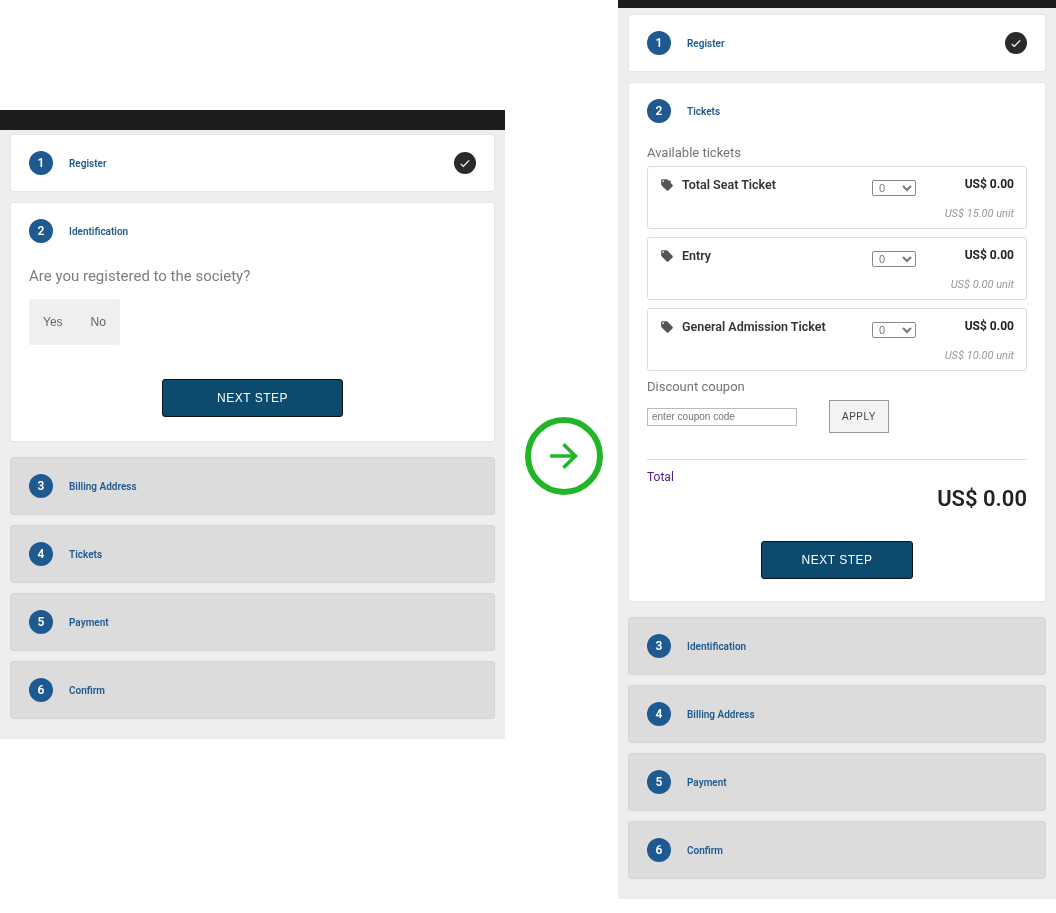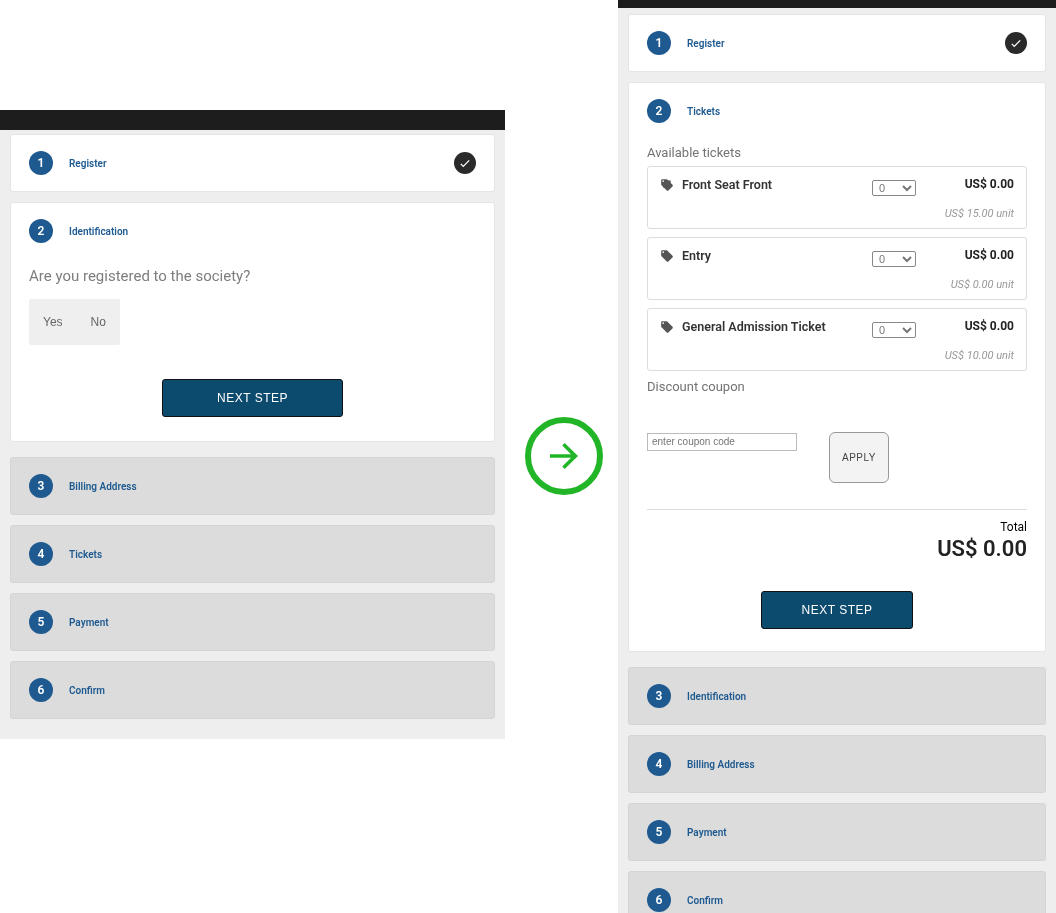--- a/index.html
+++ b/index.html
@@ -130,25 +130,25 @@
   .ticket-right { text-align: right; min-width: 80px; }
   .ticket-price { font-size: 12px; font-weight: 700; color: #222; }
   .ticket-unit { font-size: 11px; color: #999; font-style: italic; margin-top: 16px; }
   .coupon-row { display: flex; align-items: center; margin-top: 4px; gap: 24px; }
   .coupon-input {
     width: 150px; height: 18px; font-size: 10px; color: #aaa;
     border: 1px solid #bbb; padding: 0 4px; margin-right: 8px;
   }
   .apply-btn {
     font-size: 10px; letter-spacing: 0.5px; color: #444;
-    background: #f3f3f3; border: 1px solid #999; border-radius: 6px;
-    padding: 19px 12px; cursor: pointer; margin-top: 32px;
+    background: #f3f3f3; border: 1px solid #999; border-radius: 0;
+    padding: 10px 12px; cursor: pointer;
   }
   .hr { height: 1px; background: #ddd; margin: 26px 0 10px 0; }
-  .total-label { text-align: right; color: #000000; font-size: 12px; }
+  .total-label { text-align: left; color: #4c1d95; font-size: 12px; }
   .total-amount { text-align: right; color: #222; font-size: 22px; font-weight: 600; margin-top: 2px; }
 
   
   .arrow-holder {
     position: absolute;
     left: 525px; top: 417px;
     width: 80px; height: 80px;
   }
   .arrow-circle {
     width: 78px; height: 78px; border: 6px solid #22b527; border-radius: 50%;
@@ -245,21 +245,21 @@
 
       <div class="sub-label">Available tickets</div>
 
       <div class="ticket-row">
         <div class="ticket-left">
           <svg class="tag-ico" viewBox="0 0 24 24">
                 <path d="M21 10l-9-9-9 9 1 1 0 0c1-1 2 0 2 1s-1 2-2 1l0 0-1 1 9 9 9-9-1-1c-1 1-2 0-2-1s1-2 2-1z" transform="scale(0.8) translate(3 1) rotate(45 12 12)"></path>
                 <path d="M20.59 13.41L11.17 22.83 1.76 13.41c-.39-.39-.39-1.02 0-1.41l9.41-9.42c.39-.39 1.02-.39 1.41 0l9.42 9.42c.39.39.39 1.02 0 1.41z" opacity="0"></path>
                 <path d="M21.41 11.58l-9-9C12.05 2.22 11.55 2 11 2H4c-1.1 0-2 .9-2 2v7c0 .55.22 1.05.59 1.42l9 9c.36.36.86.58 1.41.58s1.05-.22 1.41-.59l7-7c.37-.36.59-.86.59-1.41s-.23-1.06-.59-1.42zM5.5 7C4.67 7 4 6.33 4 5.5S4.67 4 5.5 4 7 4.67 7 5.5 6.33 7 5.5 7z"></path>
               </svg>
-          <span class="ticket-name">Front Seat Front</span>
+          <span class="ticket-name">Total Seat Ticket</span>
         </div>
         <div class="ticket-mid">
           <select class="qty-sel"><option>0</option></select>
         </div>
         <div class="ticket-right">
           <div class="ticket-price">US$ 0.00</div>
           <div class="ticket-unit">US$ 15.00 unit</div>
         </div>
       </div>
 

